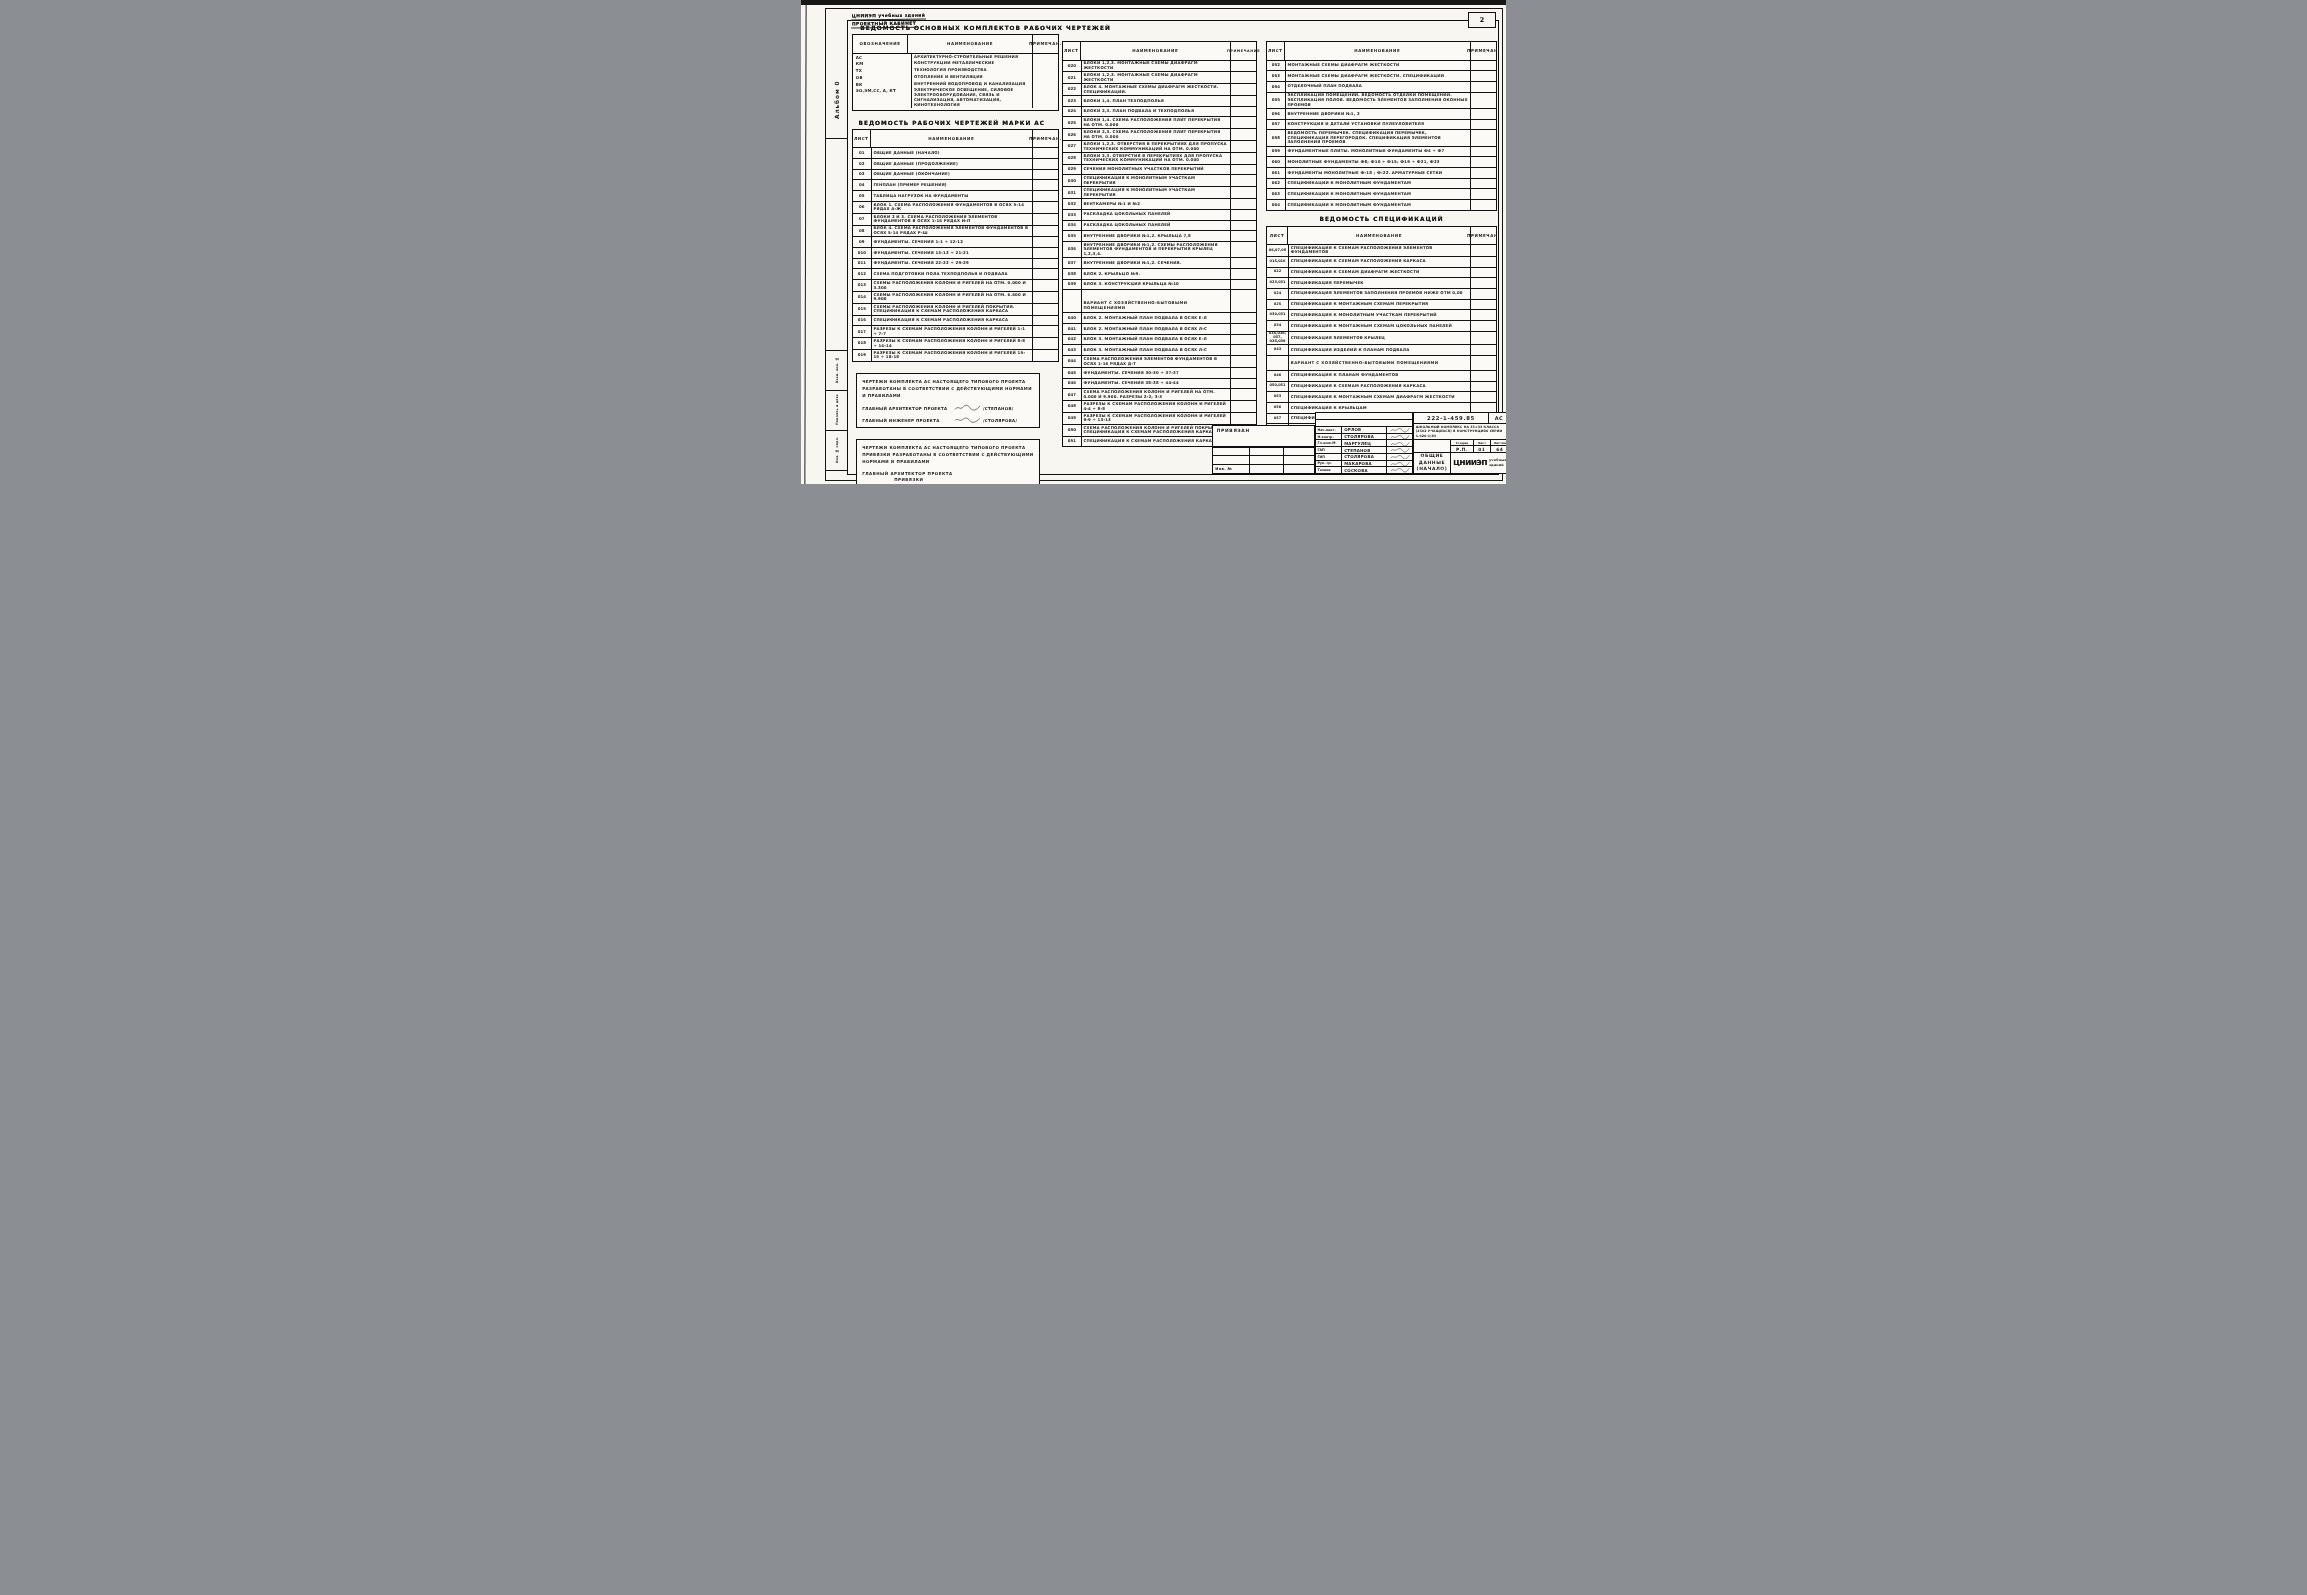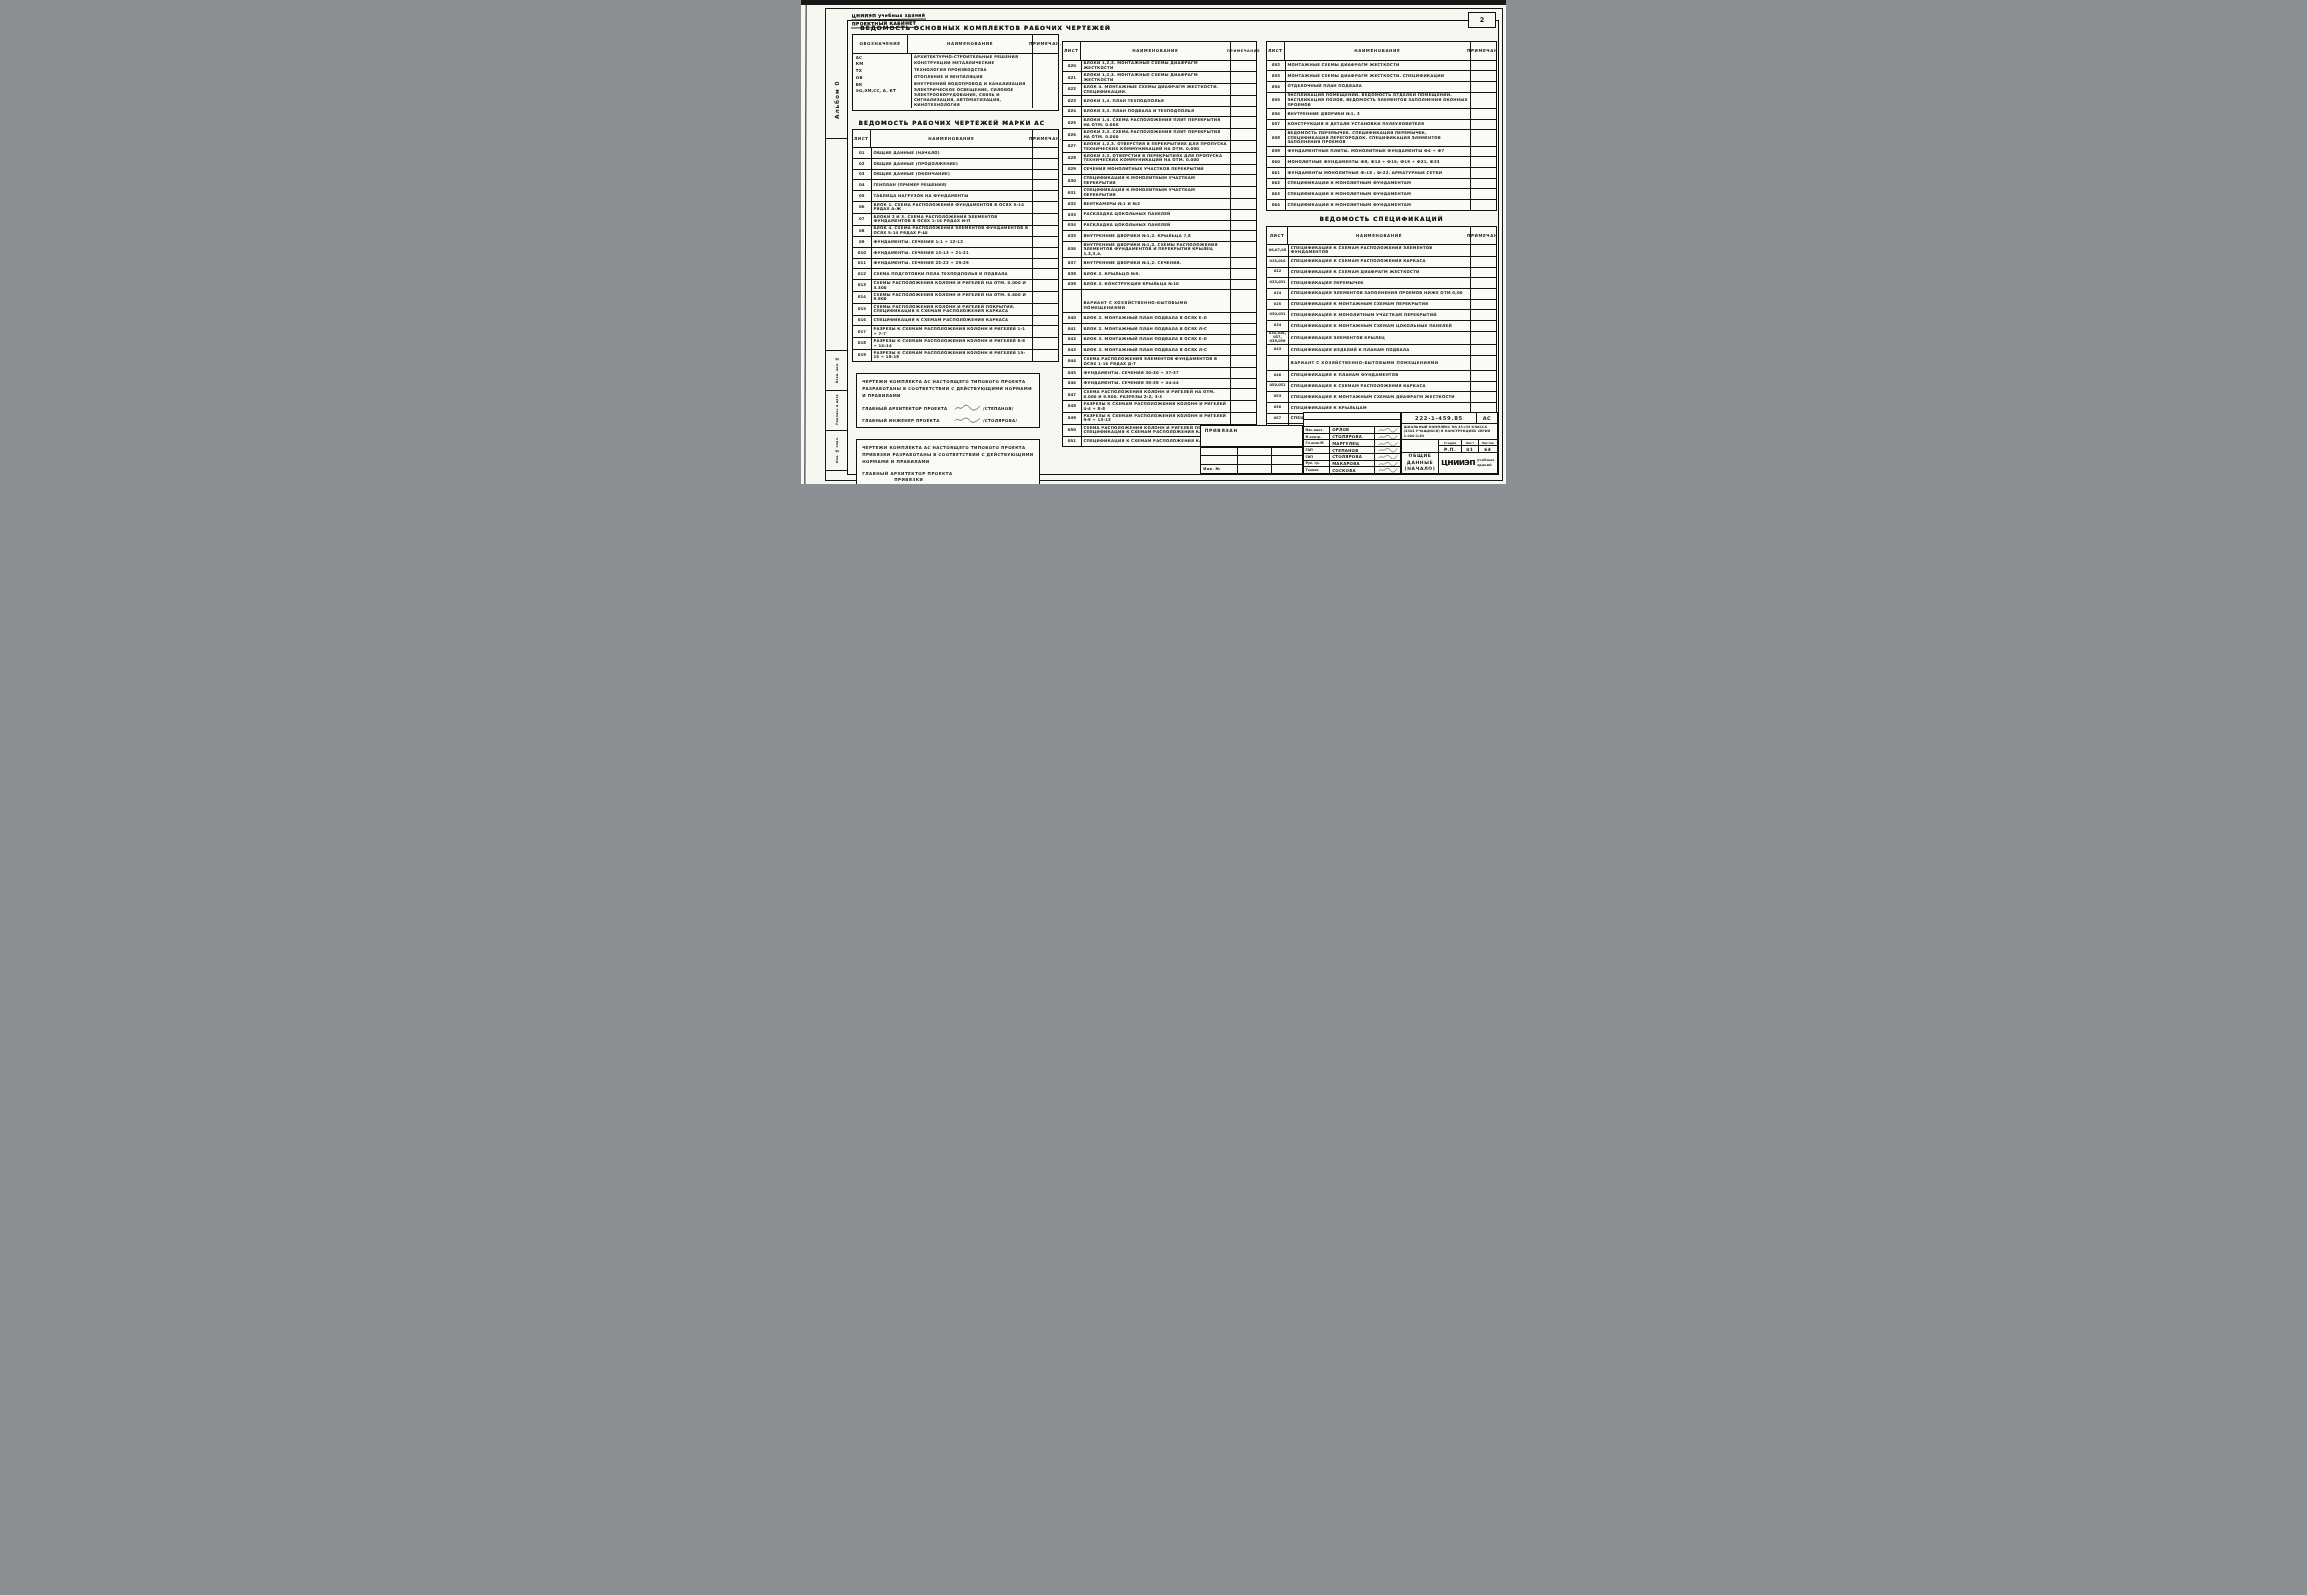--- a/index.html
+++ b/index.html
@@ -56,21 +56,21 @@
   .spec .row[data-kind="section"] .c-name{align-items:center;padding-bottom:0.9px;}
   
   .notebox{border:1.2px solid #101010;width:172px;margin:11px 0 0 3.7px;padding:3.7px 4.6px 4.6px 5.5px;background:#fbfaf6;}
   .notetext{font-size:4px;font-weight:700;line-height:1.75;letter-spacing:0.4px;}
   .signrow{display:flex;align-items:flex-end;margin-top:5.5px;font-size:4px;font-weight:700;letter-spacing:0.3px;}
   .signrow .lbl{width:92px;}
   .signrow svg{margin:0 1.8px -0.9px 0;}
   .roleblock{margin-top:6.5px;font-size:4px;font-weight:700;letter-spacing:0.5px;line-height:1.5;}
   .roleblock .l2{margin-left:32px;}
   
-  .titleblock{position:absolute;left:399px;top:412px;width:299px;height:58px;font-size:3.9px;}
+  .titleblock{position:absolute;left:411px;top:412px;width:299px;height:58px;font-size:3.9px;}
   .tb-zone{position:absolute;border:1.2px solid #101010;background:#fbfaf6;box-sizing:border-box;}
   .tb-priv{left:0;top:12.5px;width:103px;height:22.6px;padding:2.3px 3.7px;font-weight:700;font-size:4.4px;letter-spacing:0.7px;}
   .tb-grid{left:0;top:35px;width:103px;height:27px;display:grid;grid-template-columns:37px 34px 1fr;grid-template-rows:1fr 1fr 1fr;}
   .tb-grid div{border-right:0.9px solid #141414;border-bottom:0.9px solid #141414;display:flex;align-items:center;padding-left:2.3px;
                font-weight:700;font-size:3.7px;letter-spacing:0.3px;}
   .tb-grid div:nth-child(3n){border-right:none;}
   .tb-grid div:nth-child(n+7){border-bottom:none;}
   .tb-mid{left:103px;top:0;width:98px;height:62px;display:flex;flex-direction:column;}
   .tb-mid .sp{height:6px;border-bottom:0.9px solid #141414;}
   .tb-mid .srow{flex:1;display:flex;border-bottom:0.9px solid #141414;align-items:stretch;}

